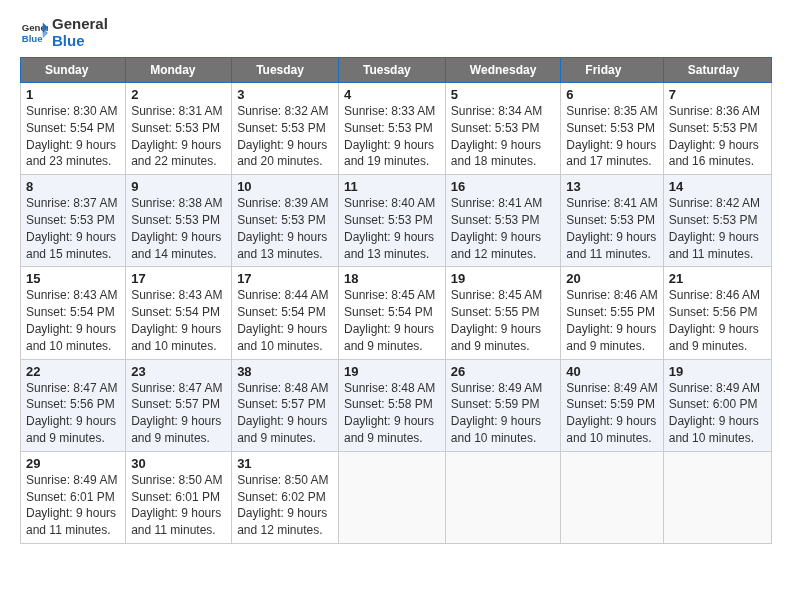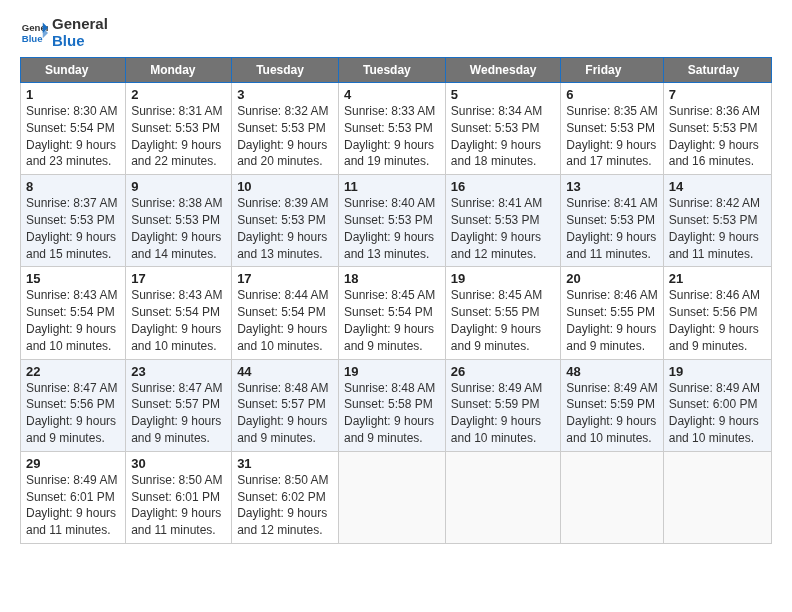--- a/index.html
+++ b/index.html
@@ -214,33 +214,33 @@
         <tr>
           <td>
             <span class="day-num">22</span>
             <div class="day-info">Sunrise: 8:47 AM<br>Sunset: 5:56 PM<br>Daylight: 9 hours and 9 minutes.</div>
           </td>
           <td>
             <span class="day-num">23</span>
             <div class="day-info">Sunrise: 8:47 AM<br>Sunset: 5:57 PM<br>Daylight: 9 hours and 9 minutes.</div>
           </td>
           <td>
-            <span class="day-num">44</span>
+            <span class="day-num">38</span>
             <div class="day-info">Sunrise: 8:48 AM<br>Sunset: 5:57 PM<br>Daylight: 9 hours and 9 minutes.</div>
           </td>
           <td>
             <span class="day-num">19</span>
             <div class="day-info">Sunrise: 8:48 AM<br>Sunset: 5:58 PM<br>Daylight: 9 hours and 9 minutes.</div>
           </td>
           <td>
             <span class="day-num">26</span>
             <div class="day-info">Sunrise: 8:49 AM<br>Sunset: 5:59 PM<br>Daylight: 9 hours and 10 minutes.</div>
           </td>
           <td>
-            <span class="day-num">48</span>
+            <span class="day-num">40</span>
             <div class="day-info">Sunrise: 8:49 AM<br>Sunset: 5:59 PM<br>Daylight: 9 hours and 10 minutes.</div>
           </td>
           <td>
             <span class="day-num">19</span>
             <div class="day-info">Sunrise: 8:49 AM<br>Sunset: 6:00 PM<br>Daylight: 9 hours and 10 minutes.</div>
           </td>
         </tr>
         <tr>
           <td>
             <span class="day-num">29</span>

